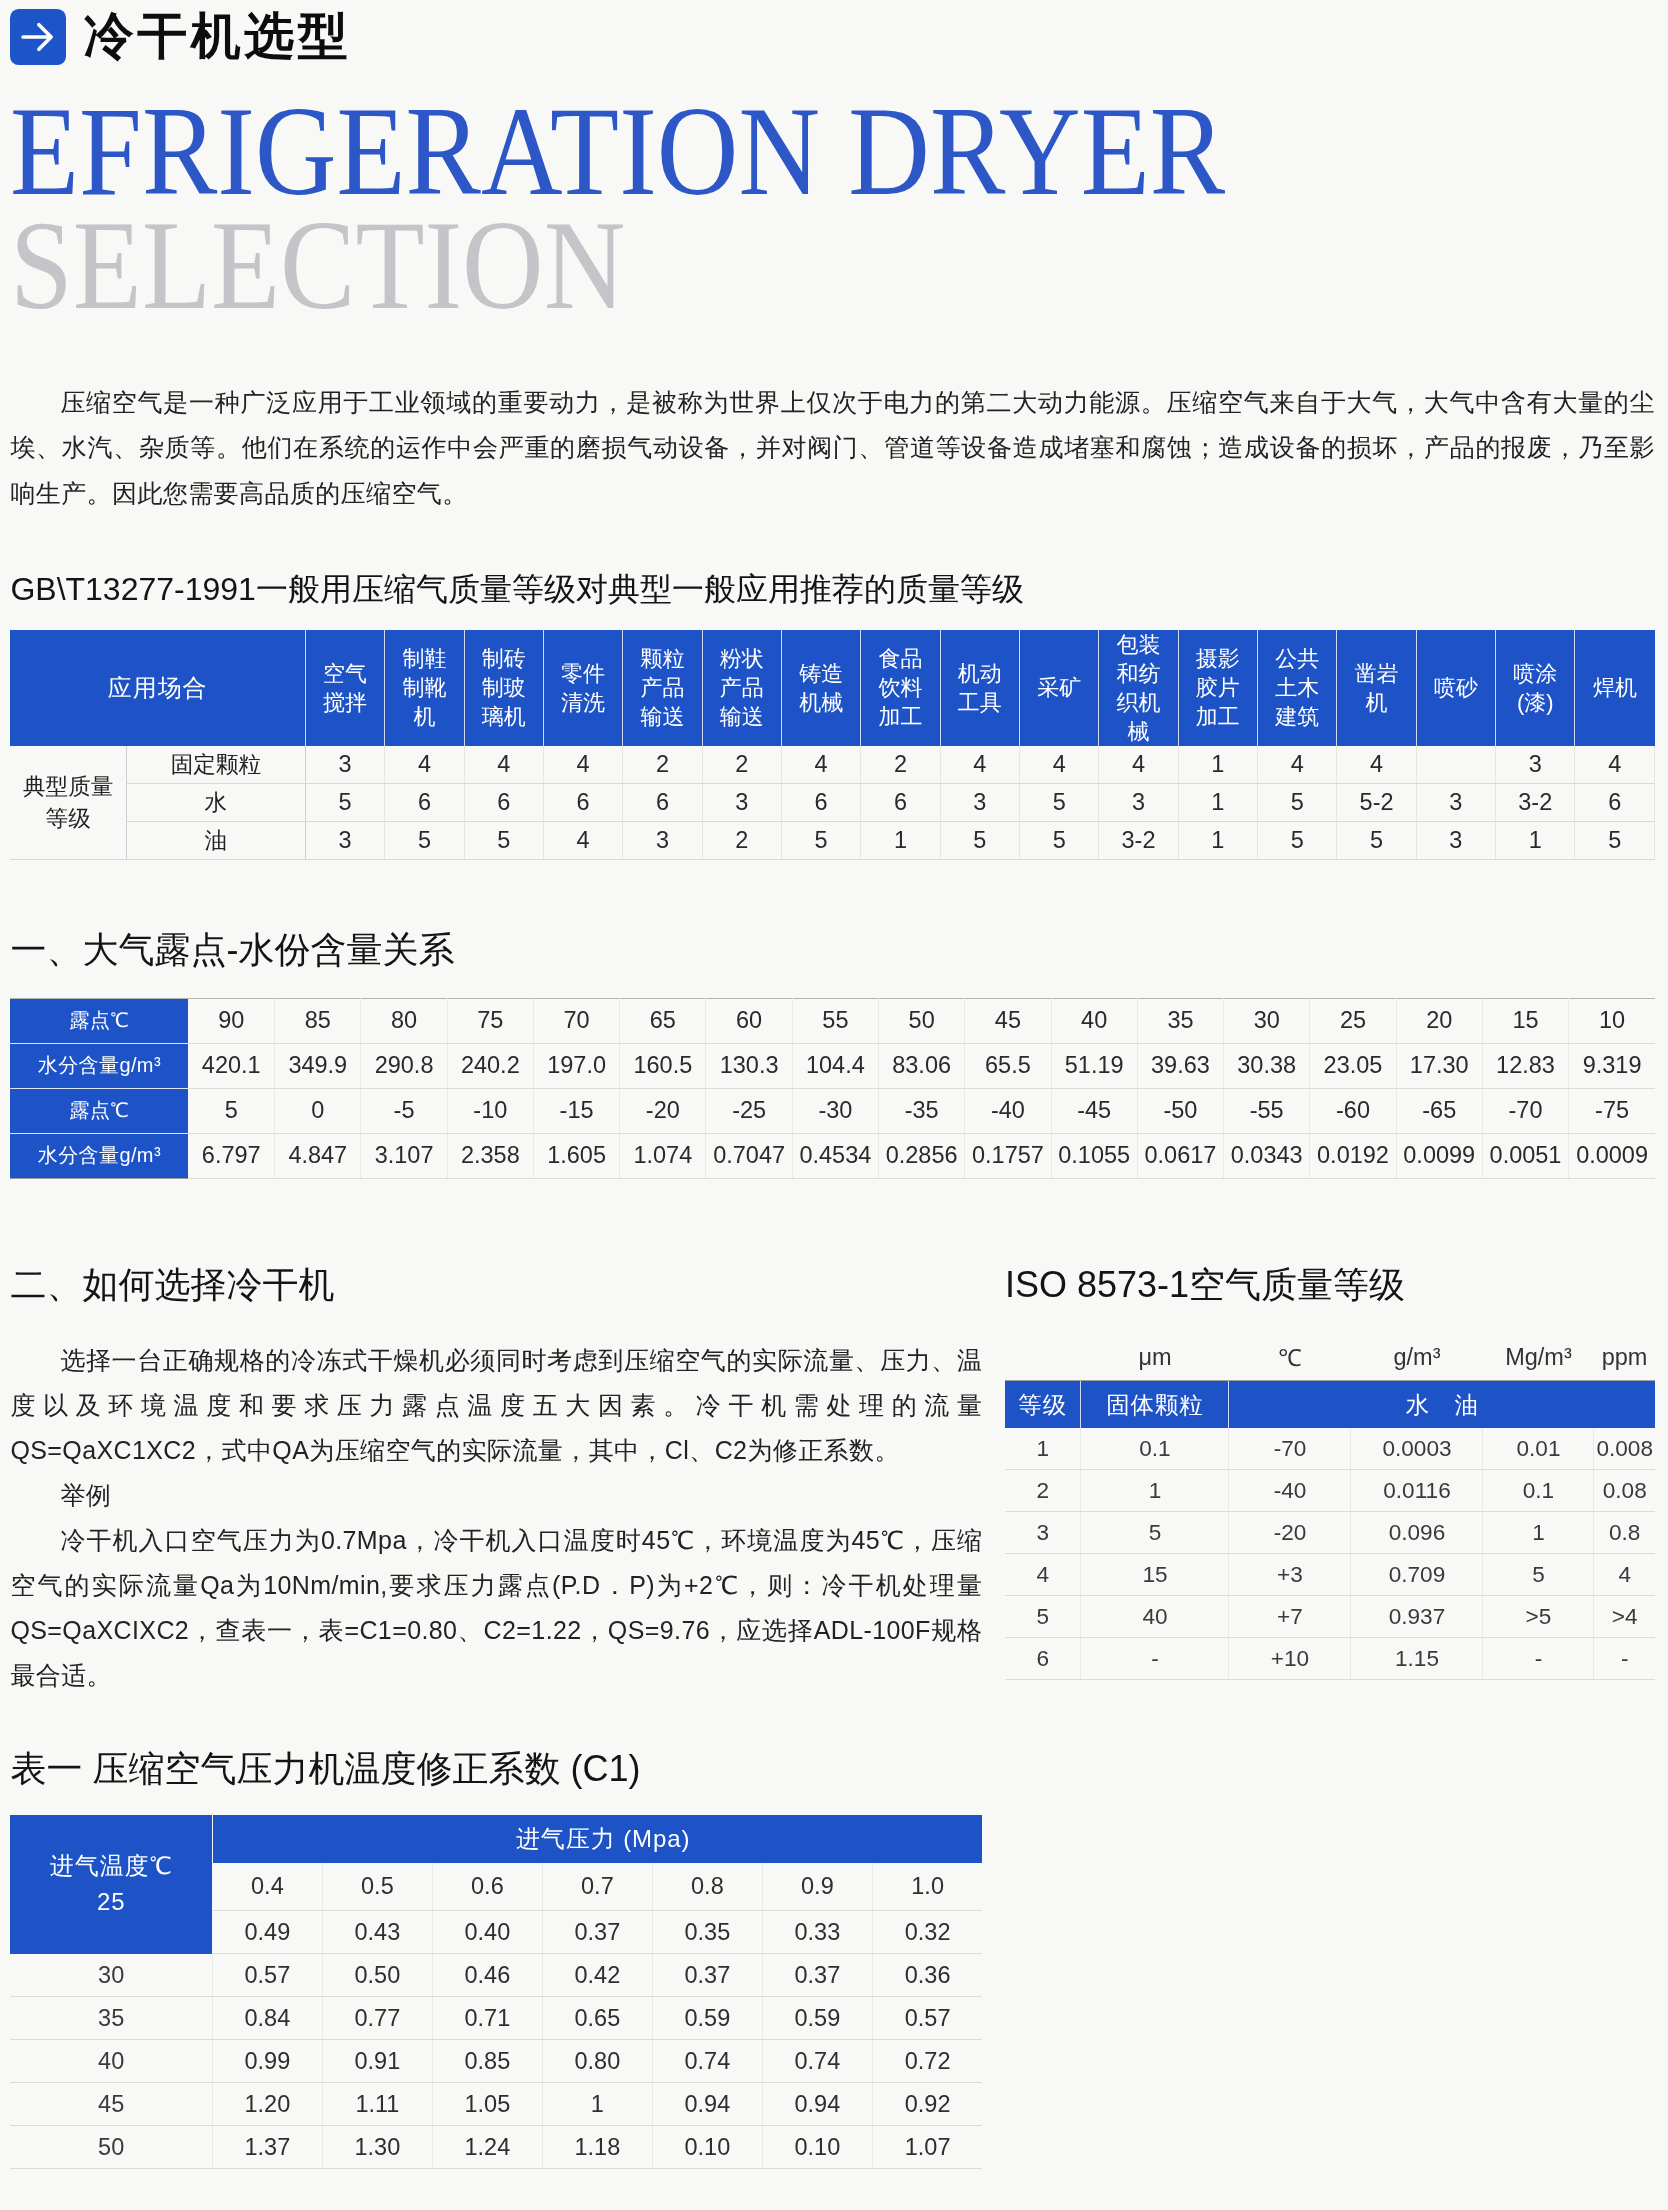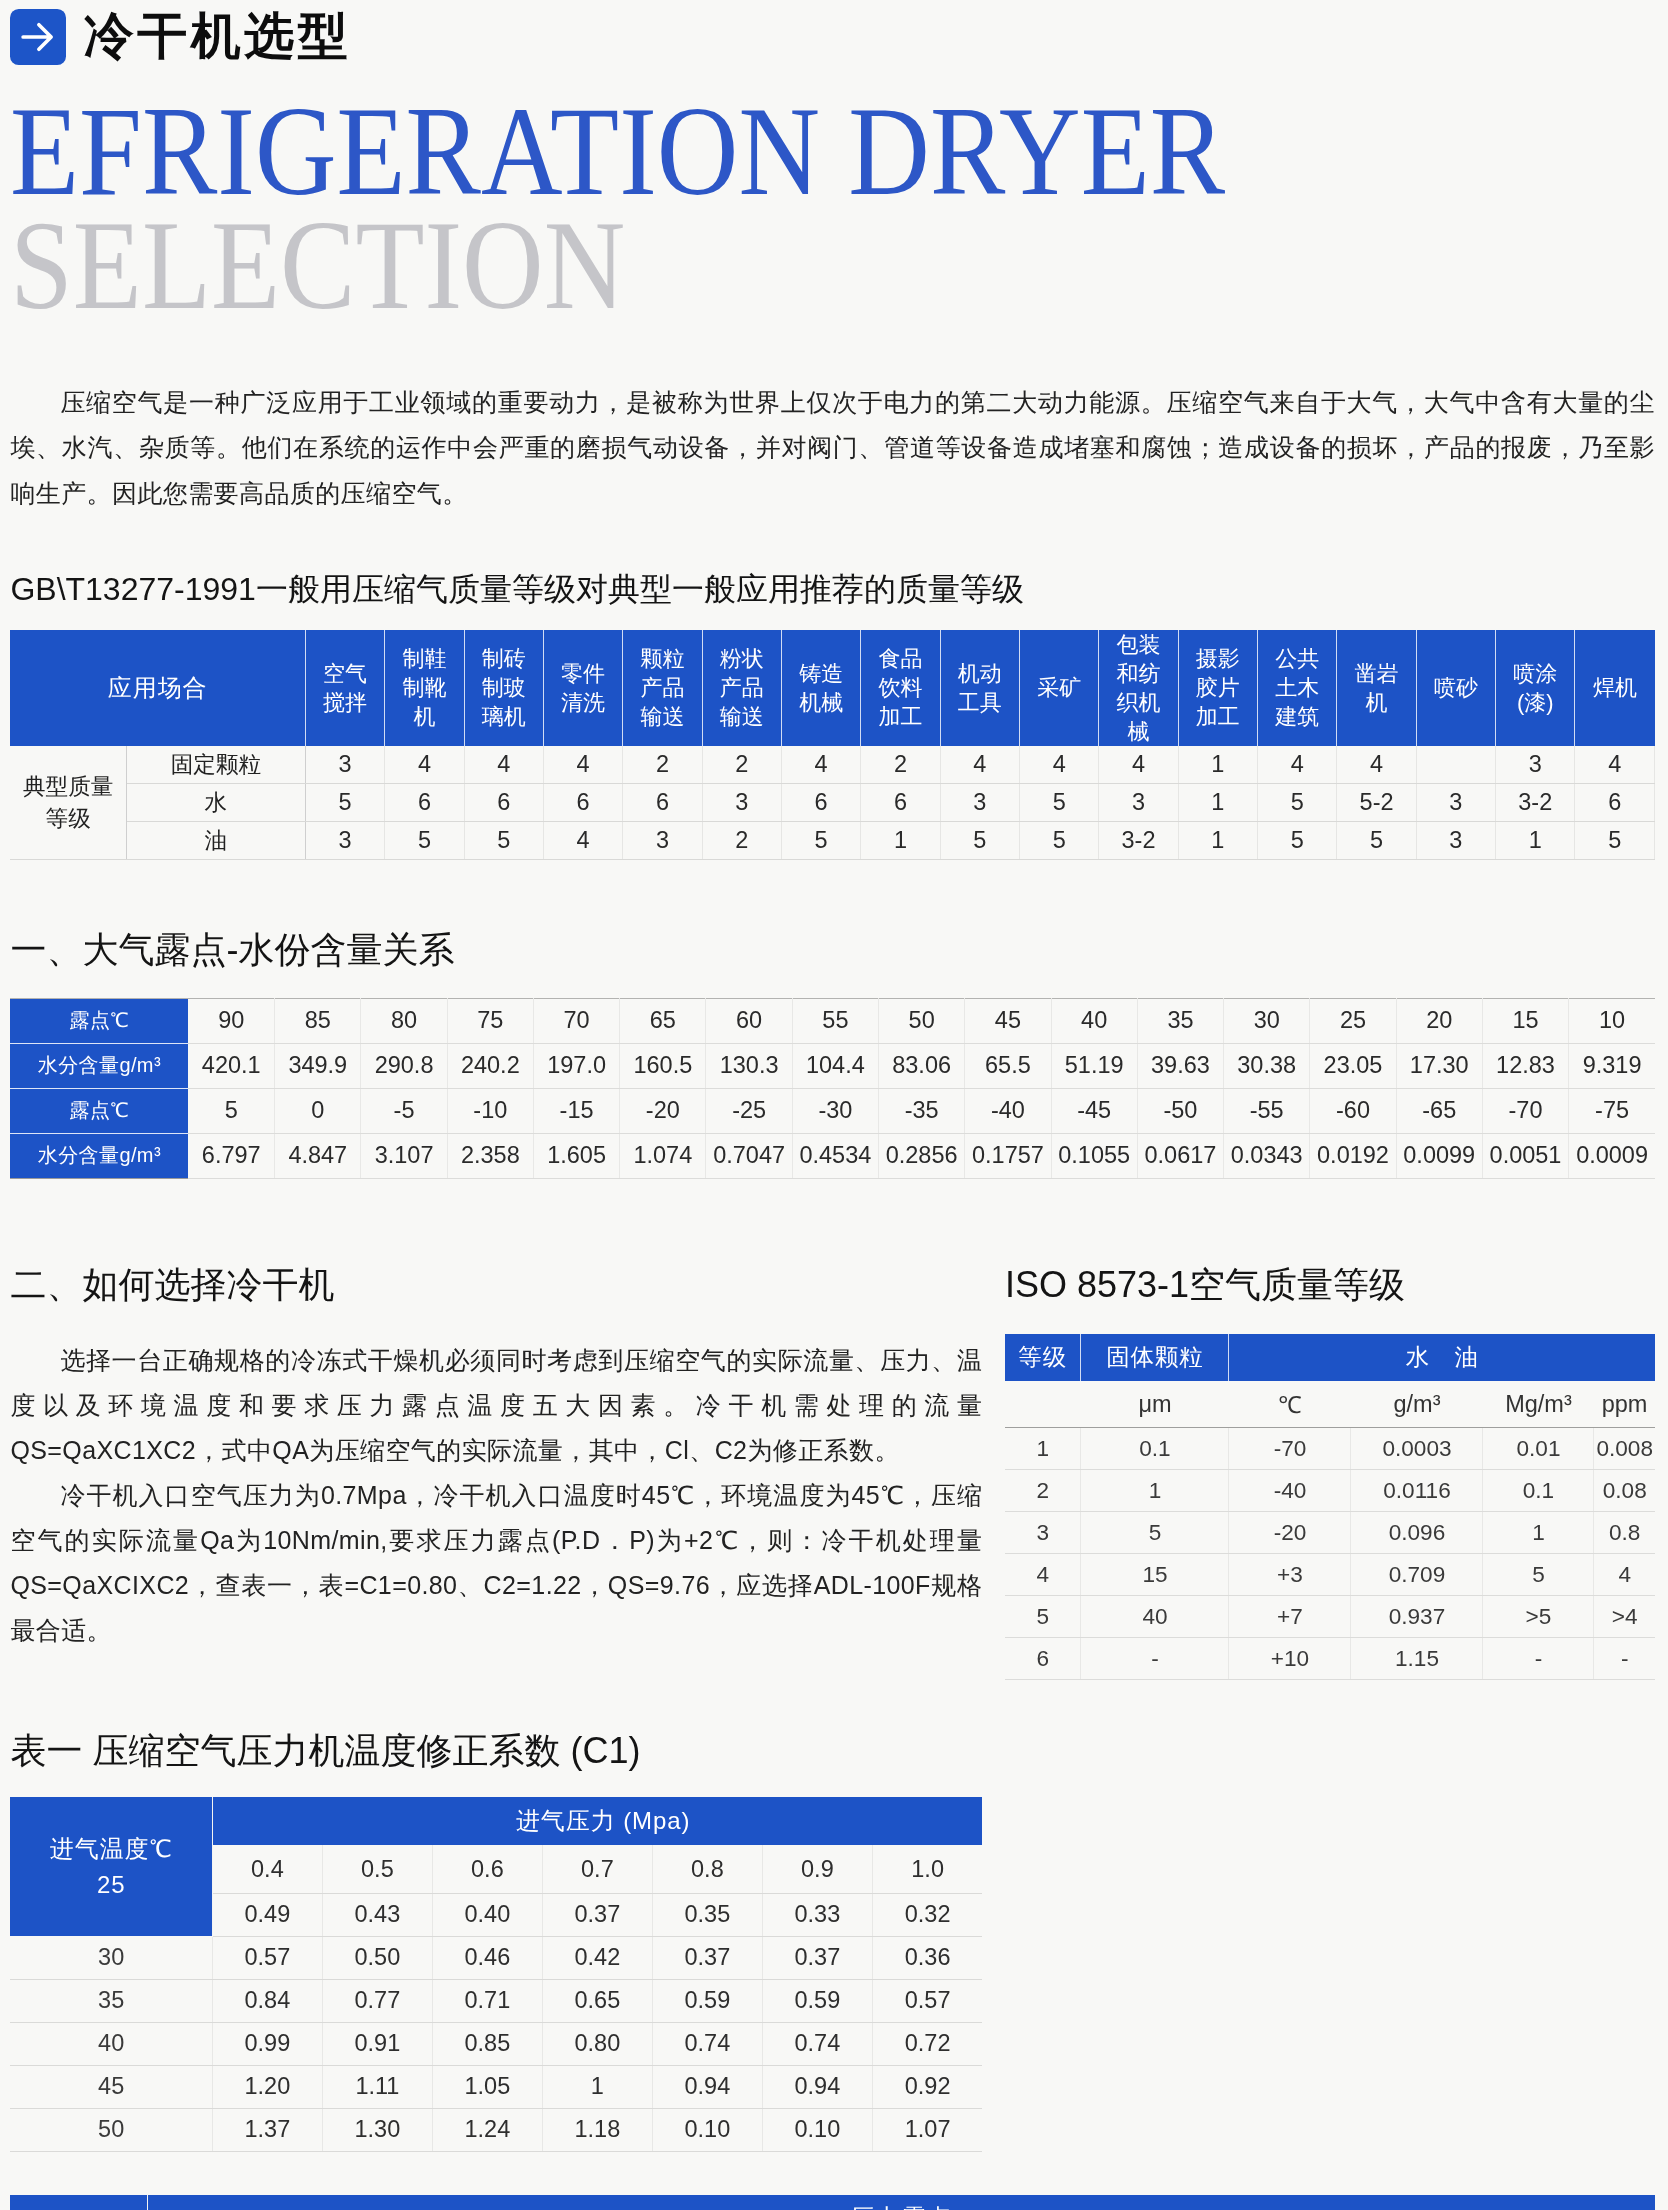--- a/index.html
+++ b/index.html
@@ -316,47 +316,48 @@
           <td class="dew-td">0.0051</td>
           <td class="dew-td">0.0009</td>
         </tr>
       </tbody>
   </table>
 
   <div class="two-col">
     <div class="col-left">
       <h2 class="sec-title2">二、如何选择冷干机</h2>
       <p class="body-text indent">选择一台正确规格的冷冻式干燥机必须同时考虑到压缩空气的实际流量、压力、温度以及环境温度和要求压力露点温度五大因素。冷干机需处理的流量QS=QaXC1XC2，式中QA为压缩空气的实际流量，其中，Cl、C2为修正系数。</p>
+      <p class="body-text indent">举例</p>
       <p class="body-text indent">冷干机入口空气压力为0.7Mpa，冷干机入口温度时45℃，环境温度为45℃，压缩空气的实际流量Qa为10Nm/min,要求压力露点(P.D．P)为+2℃，则：冷干机处理量QS=QaXCIXC2，查表一，表=C1=0.80、C2=1.22，QS=9.76，应选择ADL-100F规格最合适。</p>
     </div>
     <div class="col-right">
       <h2 class="sec-title2">ISO 8573-1空气质量等级</h2>
       <table class="iso-table">
         <colgroup>
           <col class="c1w">
             <col class="c2w">
             <col class="c3w">
             <col class="c4w">
             <col class="c5w">
             <col>
         </colgroup>
         <thead>
           <tr>
-            <th class="iso-th">等级</th>
-            <th class="iso-th">固体颗粒</th>
-            <th class="iso-th" colspan="4">水　油</th>
-          </tr>
-          <tr>
               <td class="iso-unit"></td>
               <td class="iso-unit">μm</td>
               <td class="iso-unit">℃</td>
               <td class="iso-unit">g/m³</td>
               <td class="iso-unit">Mg/m³</td>
               <td class="iso-unit">ppm</td>
             </tr>
+          <tr>
+            <th class="iso-th">等级</th>
+            <th class="iso-th">固体颗粒</th>
+            <th class="iso-th" colspan="4">水　油</th>
+          </tr>
         </thead>
         <tbody>
             <tr>
               <td class="iso-td">1</td>
               <td class="iso-td">0.1</td>
               <td class="iso-td">-70</td>
               <td class="iso-td">0.0003</td>
               <td class="iso-td">0.01</td>
               <td class="iso-td">0.008</td>
             </tr>

